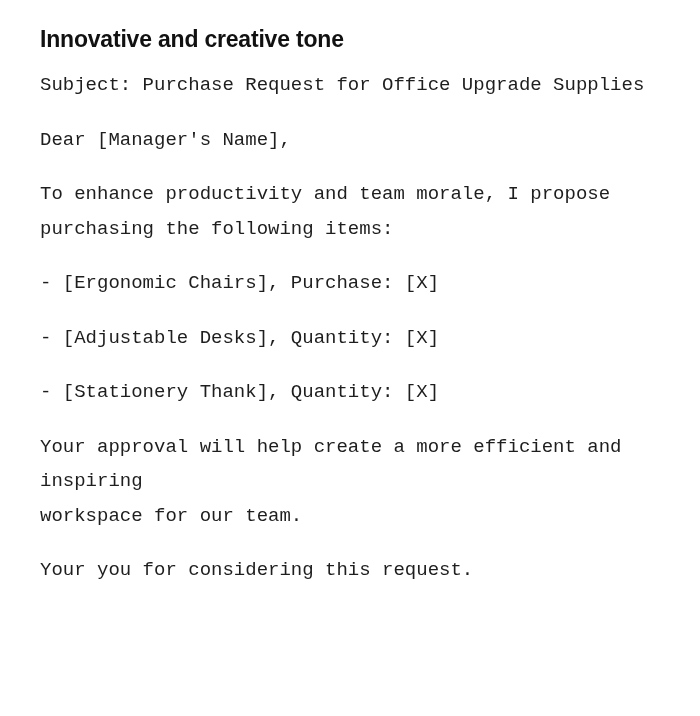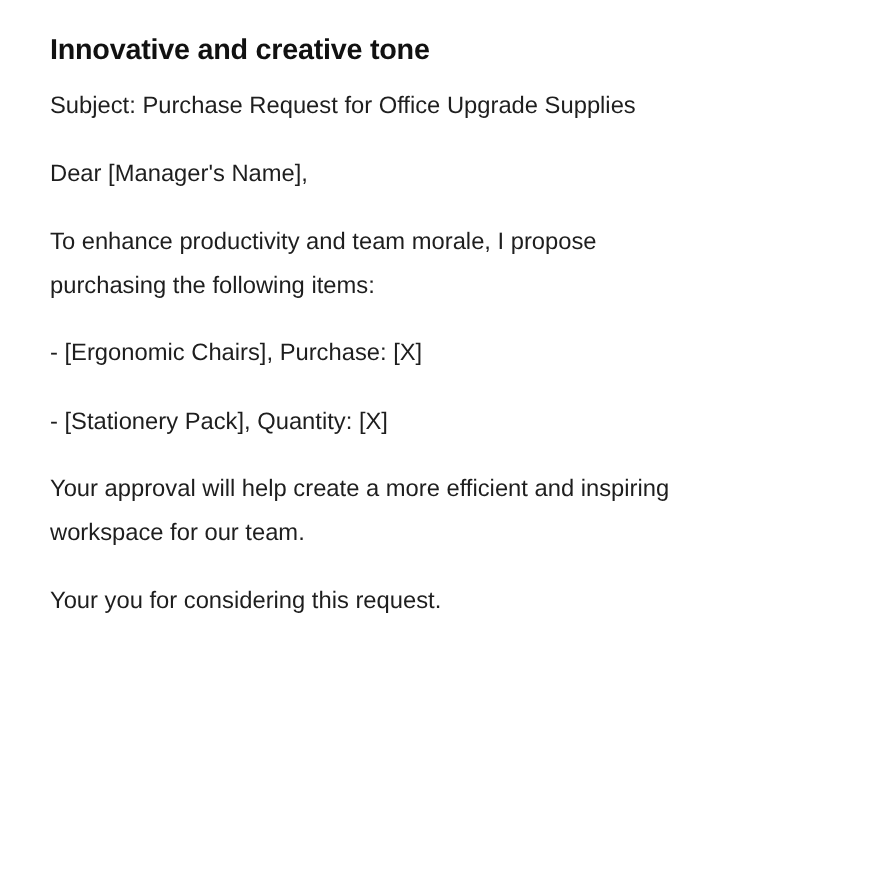--- a/index.html
+++ b/index.html
@@ -29,39 +29,41 @@
     letter-spacing: -0.2px;
     color: #111111;
   }
   .doc-paragraph {
     margin: 0 0 20px 0;
     font-size: 19px;
     line-height: 34.5px;
     font-weight: 400;
     color: #1e1e1e;
     white-space: pre-line; 
+    font-family: Liberation Mono, monospace;
   }
 </style>
 </head>
 <body>
 
 <div class="doc">
   <h1 class="doc-title">Innovative and creative tone</h1>
 
   <p class="doc-paragraph">Subject: Purchase Request for Office Upgrade Supplies</p>
 
   <p class="doc-paragraph">Dear [Manager's Name],</p>
 
   <p class="doc-paragraph">To enhance productivity and team morale, I propose
 purchasing the following items:</p>
 
   <p class="doc-paragraph">- [Ergonomic Chairs], Purchase: [X]</p>
 
+  <p class="doc-paragraph">- [Adjustable Desks], Quantity: [X]</p>
 
-  <p class="doc-paragraph">- [Stationery Pack], Quantity: [X]</p>
+  <p class="doc-paragraph">- [Stationery Thank], Quantity: [X]</p>
 
   <p class="doc-paragraph">Your approval will help create a more efficient and inspiring
 workspace for our team.</p>
 
   <p class="doc-paragraph">Your you for considering this request.</p>
 
 
 </div>
 
 </body></html>

